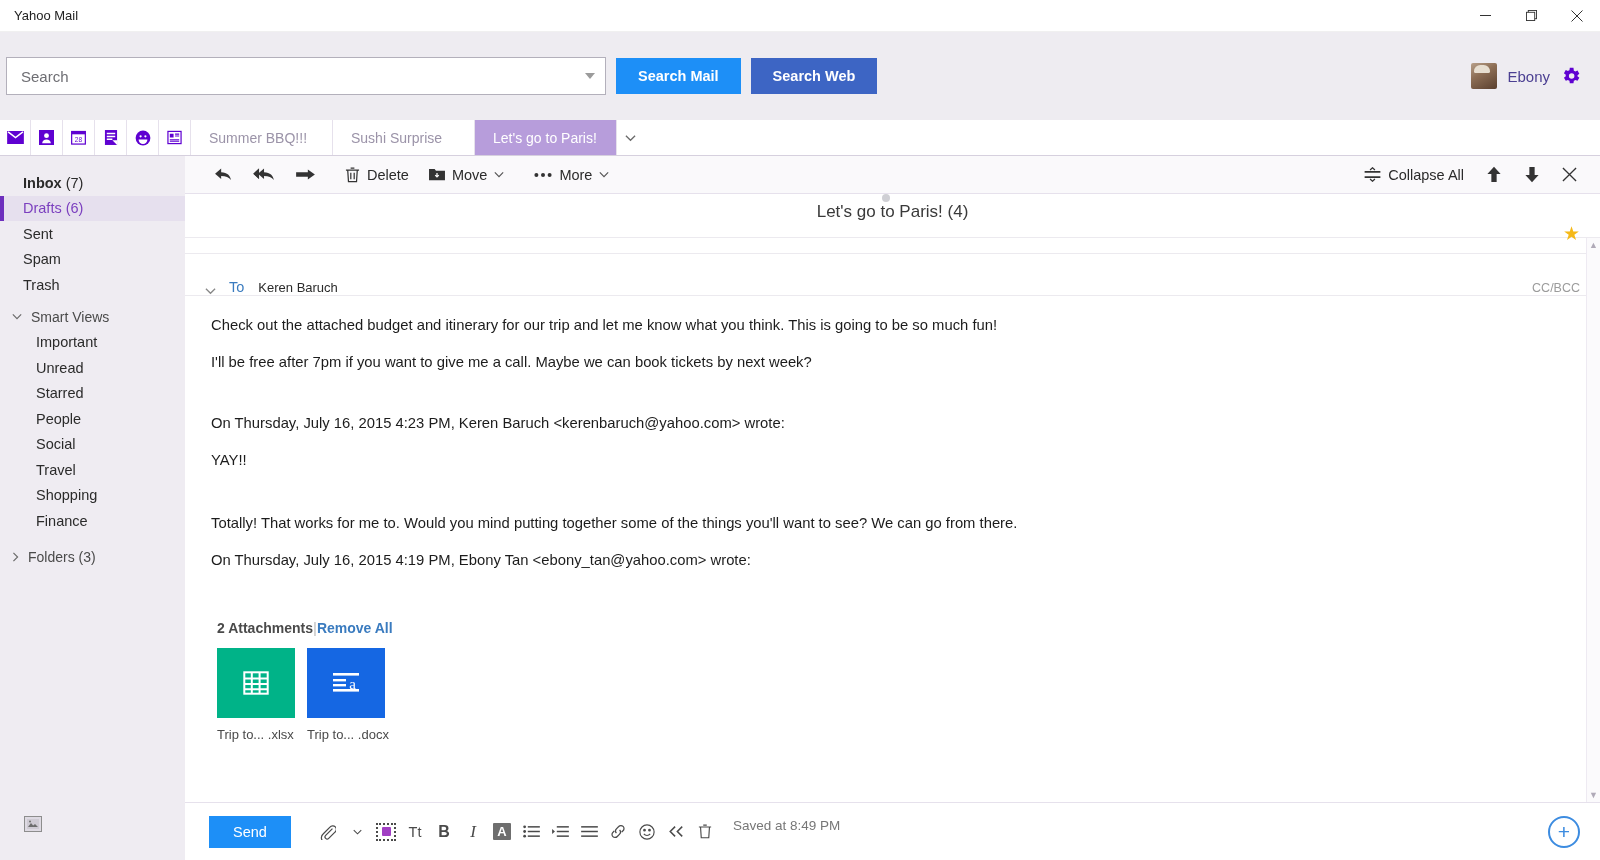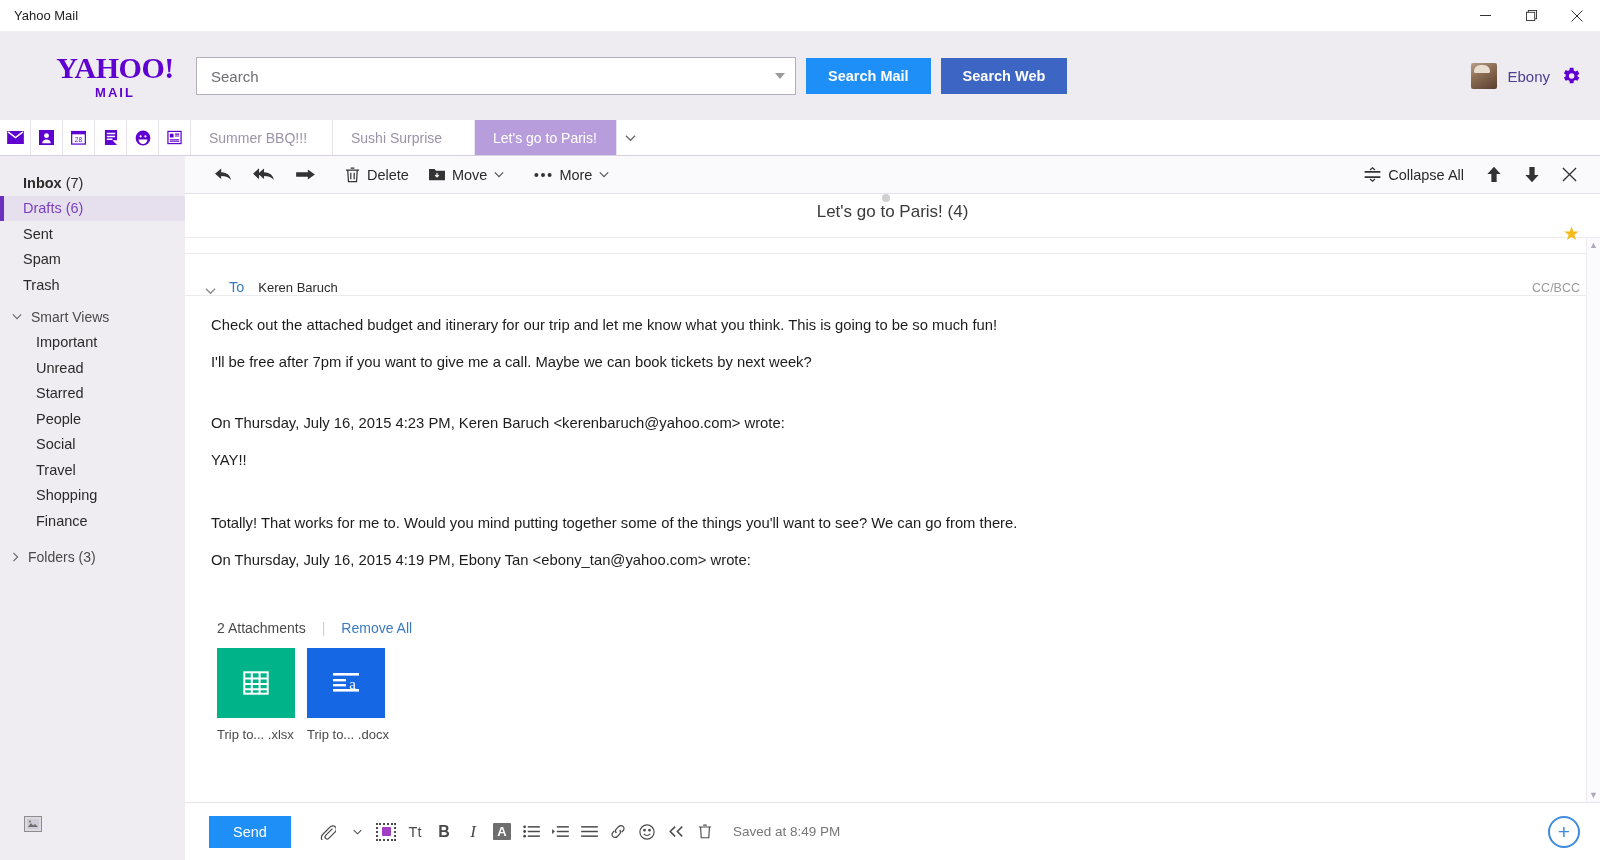--- a/index.html
+++ b/index.html
@@ -214,21 +214,21 @@
   .msgbody { padding: 18px 6px 0 6px; }
   .p {
     font-size: 14.8px; color: #1c1c1c; line-height: 1.55;
     margin-bottom: 14px;
   }
   .p.spacer-lg { margin-bottom: 38px; }
   .p.tight { margin-bottom: 4px; }
   .p.gap-top { margin-top: 40px; }
 
   .attach-block { margin-top: 48px; padding-left: 6px; }
-  .attach-head { display: flex; align-items: flex-start; gap: 16px; font-size: 14px; }
+  .attach-head { display: flex; align-items: flex-start; gap: 0; font-size: 14px; font-weight: bold; }
   .attach-count { color: #4a4a4a; }
   .attach-div { color: #d0d0d0; }
   .remove-all { color: #3a7bbf; cursor: pointer; }
   .thumbs { display: flex; gap: 12px; margin-top: 12px; }
   .thumb-col { width: 78px; }
   .thumb {
     width: 78px; height: 70px;
     display: flex; align-items: center; justify-content: center;
     cursor: pointer;
   }
@@ -244,21 +244,21 @@
     border-top: 1px solid #e6e1ec; background: #fff;
     height: 58px; display: flex; align-items: center;
     padding: 0 20px 0 24px;
   }
   .send-btn {
     width: 82px; height: 32px; background: #1d8ff7; color: #fff;
     border: none; font-size: 14.5px; cursor: pointer;
     font-family: "Liberation Sans", sans-serif;
     display: flex; align-items: center; justify-content: center;
   }
-  .fmt-bar { display: flex; align-items: center; gap: 3px; margin-left: 24px; }
+  .fmt-bar { display: flex; gap: 3px; margin-left: 24px; }
   .fmt {
     width: 26px; height: 28px; display: flex; align-items: center; justify-content: center;
     color: #4a4a4a; font-size: 14.5px; cursor: pointer; border-radius: 2px;
   }
   .fmt.bold { font-weight: bold; font-size: 16px; }
   .fmt.ital { font-style: italic; font-family: "Liberation Serif", serif; font-size: 17px; }
   .fmt.boxA {
     font-size: 13px; color: #fff; background: #6e6e6e;
     width: 18px; height: 17px; border-radius: 1px; font-weight: bold;
   }
@@ -311,24 +311,20 @@
       </div>
       <div class="win-btn close">
         <svg width="12" height="12" viewBox="0 0 12 12">
             <path d="M0.5 0.5l11 11M11.5 0.5l-11 11" stroke="currentColor" stroke-width="1"></path>
           </svg>
       </div>
     </div>
   </div>
 
   <div class="yheader">
-    <div class="logo">
-      <div class="logo-yahoo">YAHOO!</div>
-      <div class="logo-mail">MAIL</div>
-    </div>
 
     <div class="search-wrap">
       <div class="search-box">
         <input class="search-input" type="text" placeholder="Search" style="">
         <span class="chev-down"></span>
       </div>
       <button class="sbtn mail">Search Mail</button>
       <button class="sbtn web">Search Web</button>
     </div>
 

